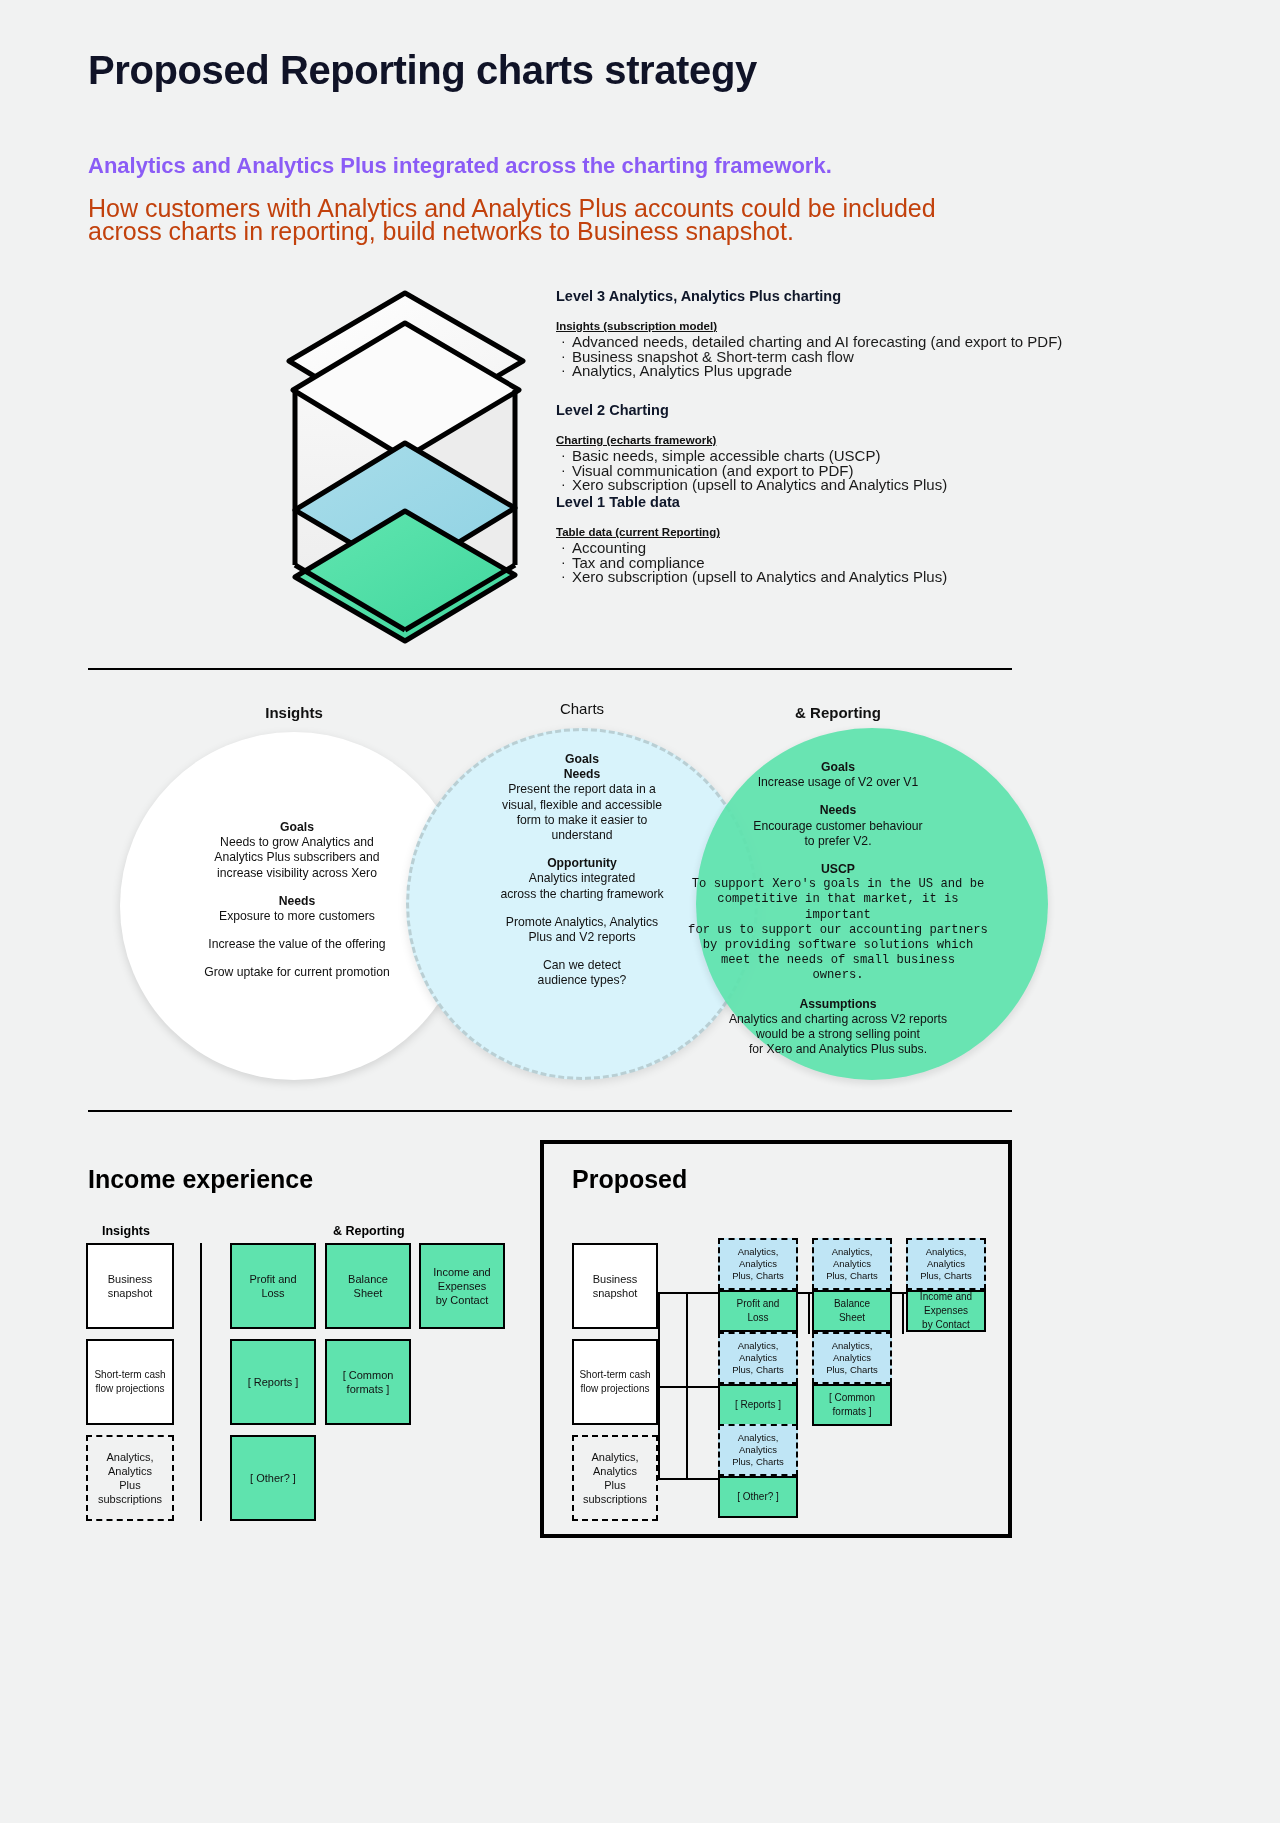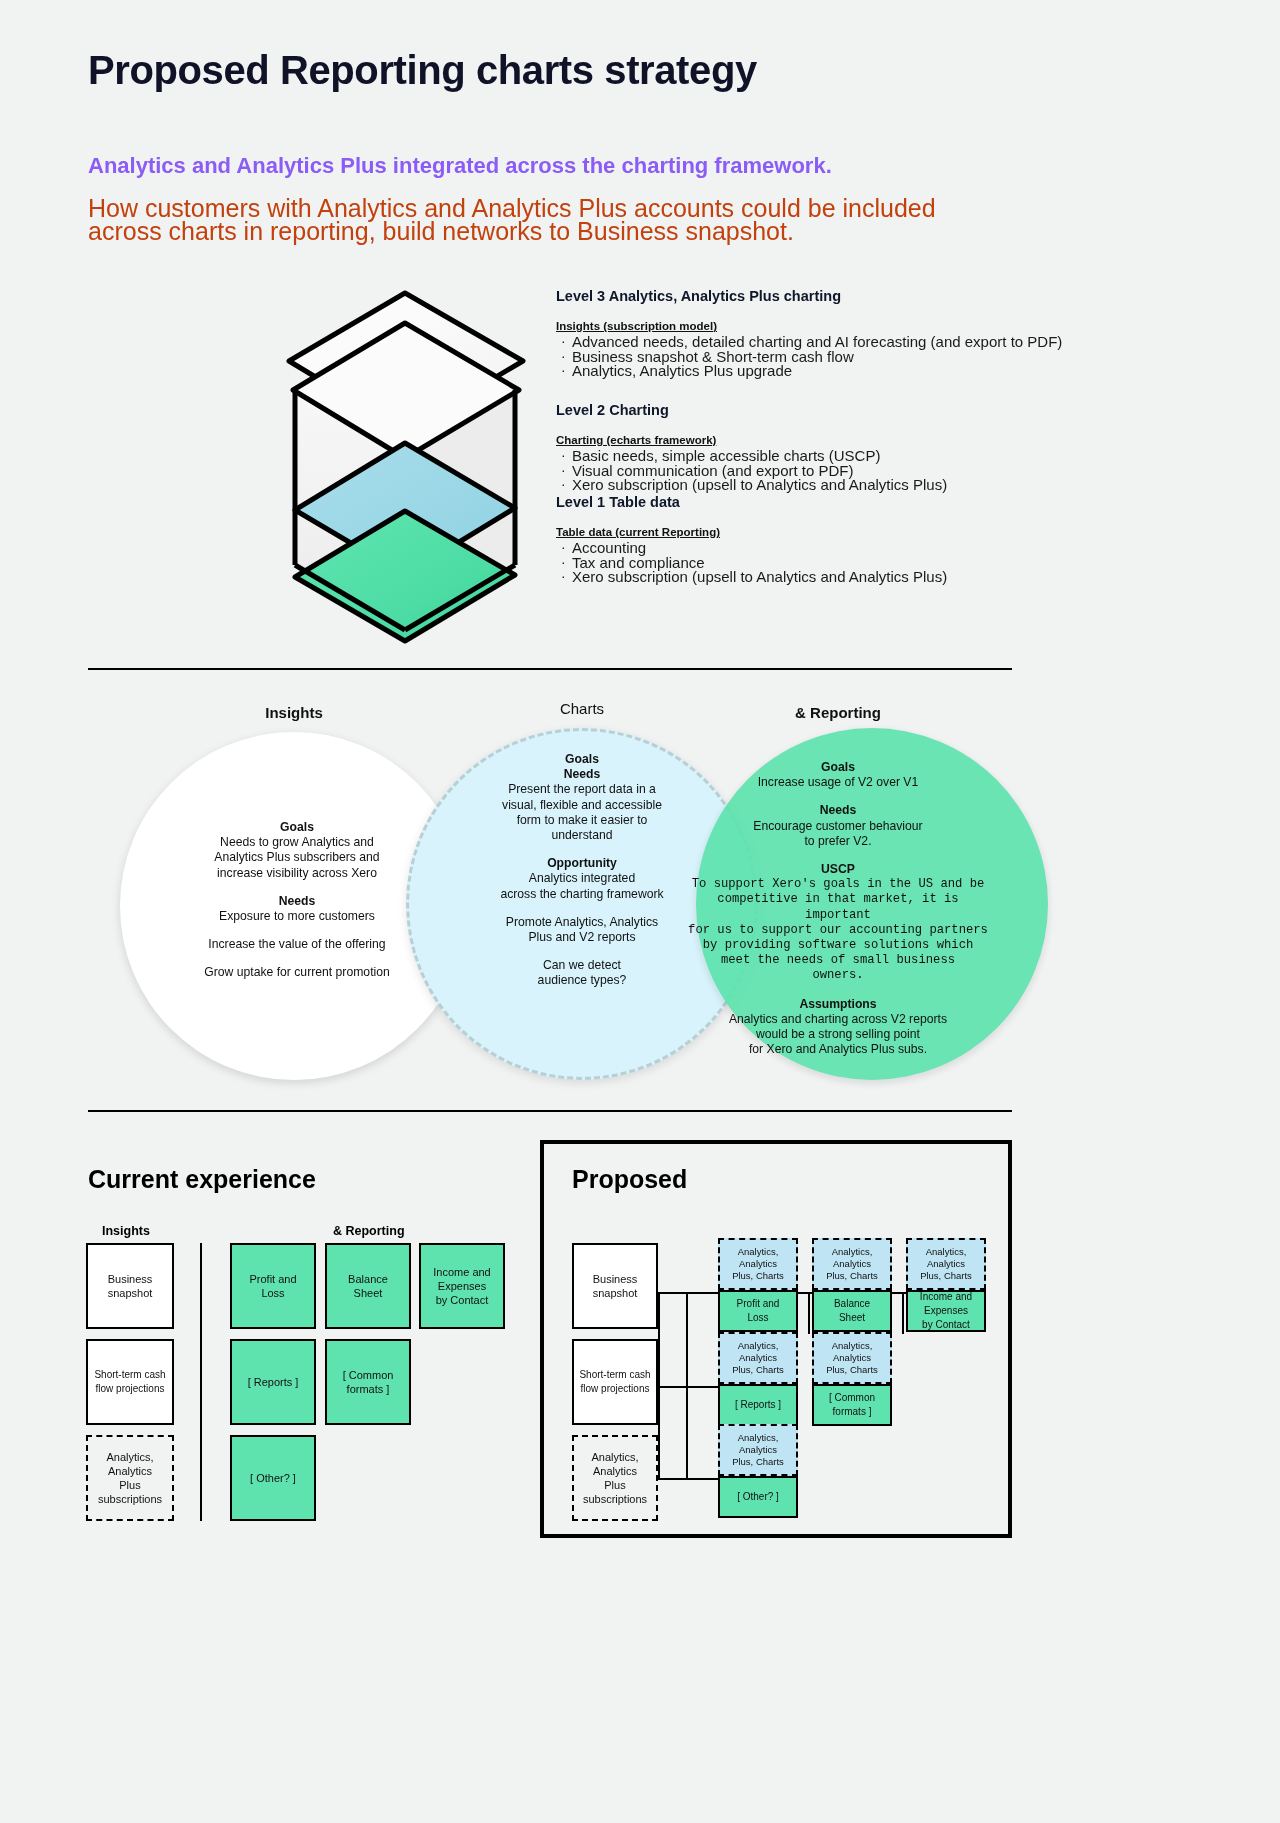--- a/index.html
+++ b/index.html
@@ -220,21 +220,21 @@
 by providing software solutions which
 meet the needs of small business
 owners.</span>
     <span class="h">Assumptions</span>
     <span class="p" style="white-space:pre-line;">Analytics and charting across V2 reports
 would be a strong selling point
 for Xero and Analytics Plus subs.</span>
   </div>
 </div>
 
-<div class="sec-title" style="left:88px; top:1165px;">Current experience</div>
+<div class="sec-title" style="left:88px; top:1165px;">Income experience</div>
 <div class="col-cap" style="left:102px; top:1224px;">Insights</div>
 <div class="col-cap" style="left:333px; top:1224px;">&amp; Reporting</div>
 
 <div class="box white" style="left:86px; top:1243px; width:88px; height:86px; white-space:pre-line;">Business
 snapshot</div>
 <div class="box white" style="left:86px; top:1339px; width:88px; height:86px; white-space:pre-line; font-size:10px;">Short-term cash
 flow projections</div>
 <div class="box dash-white" style="left:86px; top:1435px; width:88px; height:86px; white-space:pre-line;">Analytics,
 Analytics
 Plus

